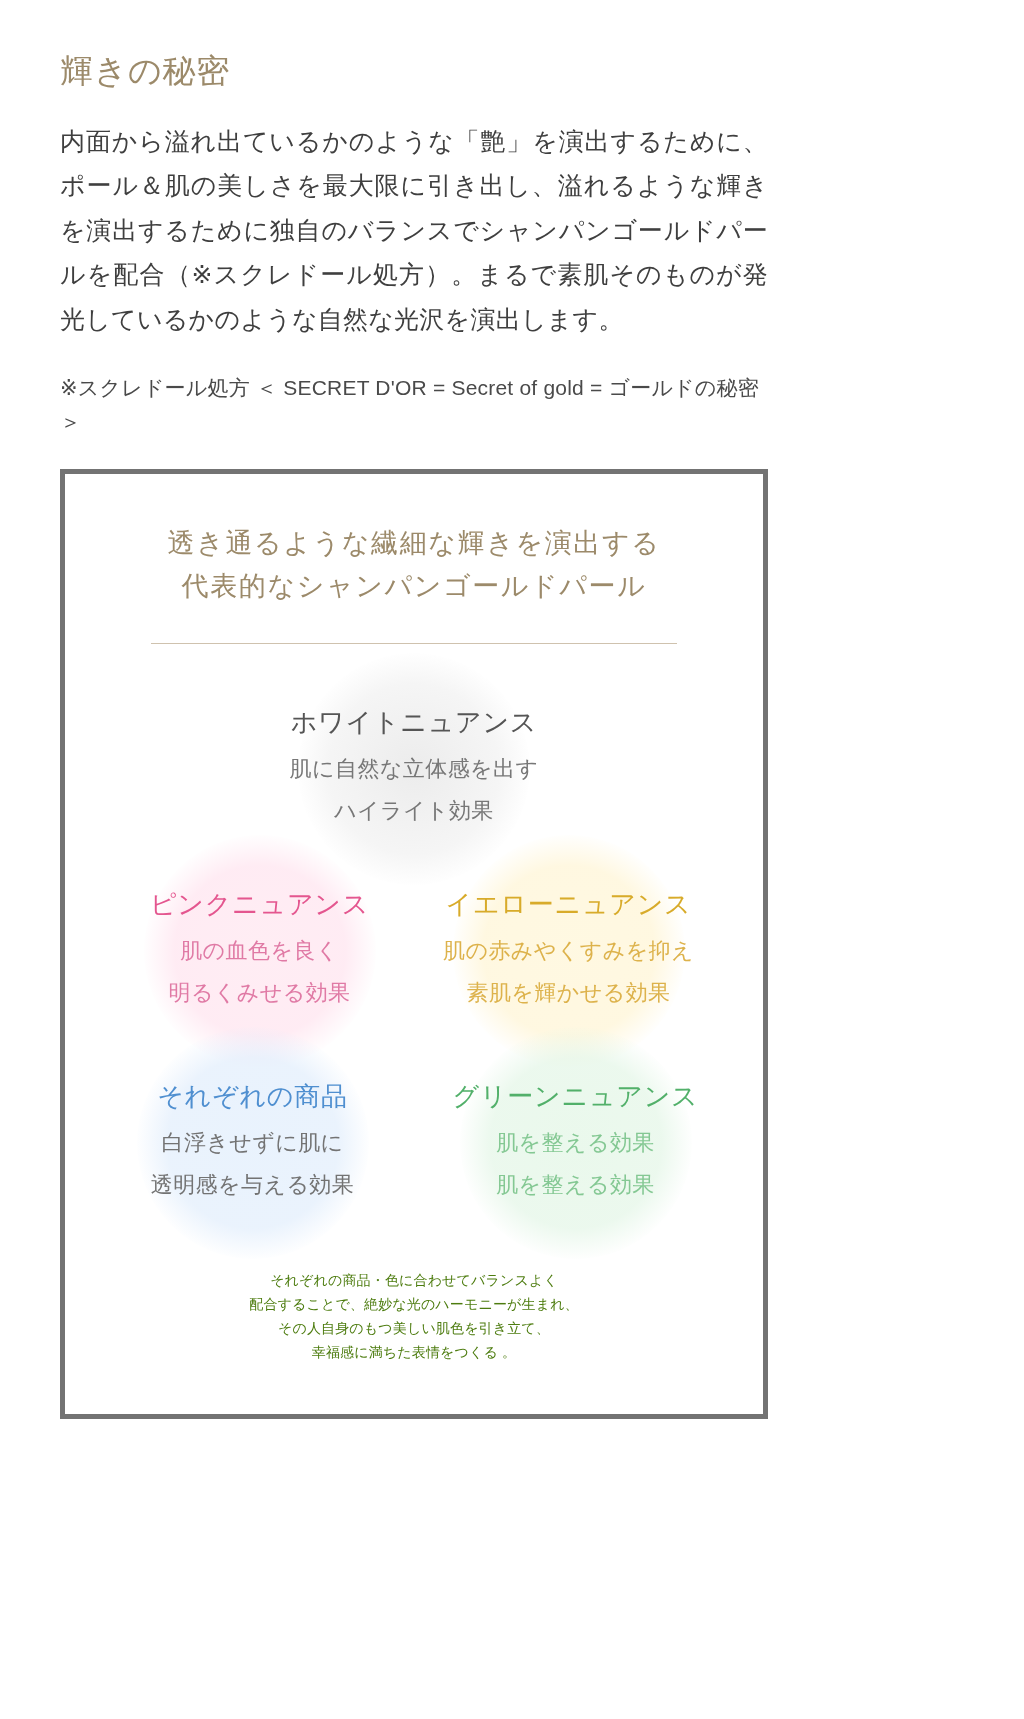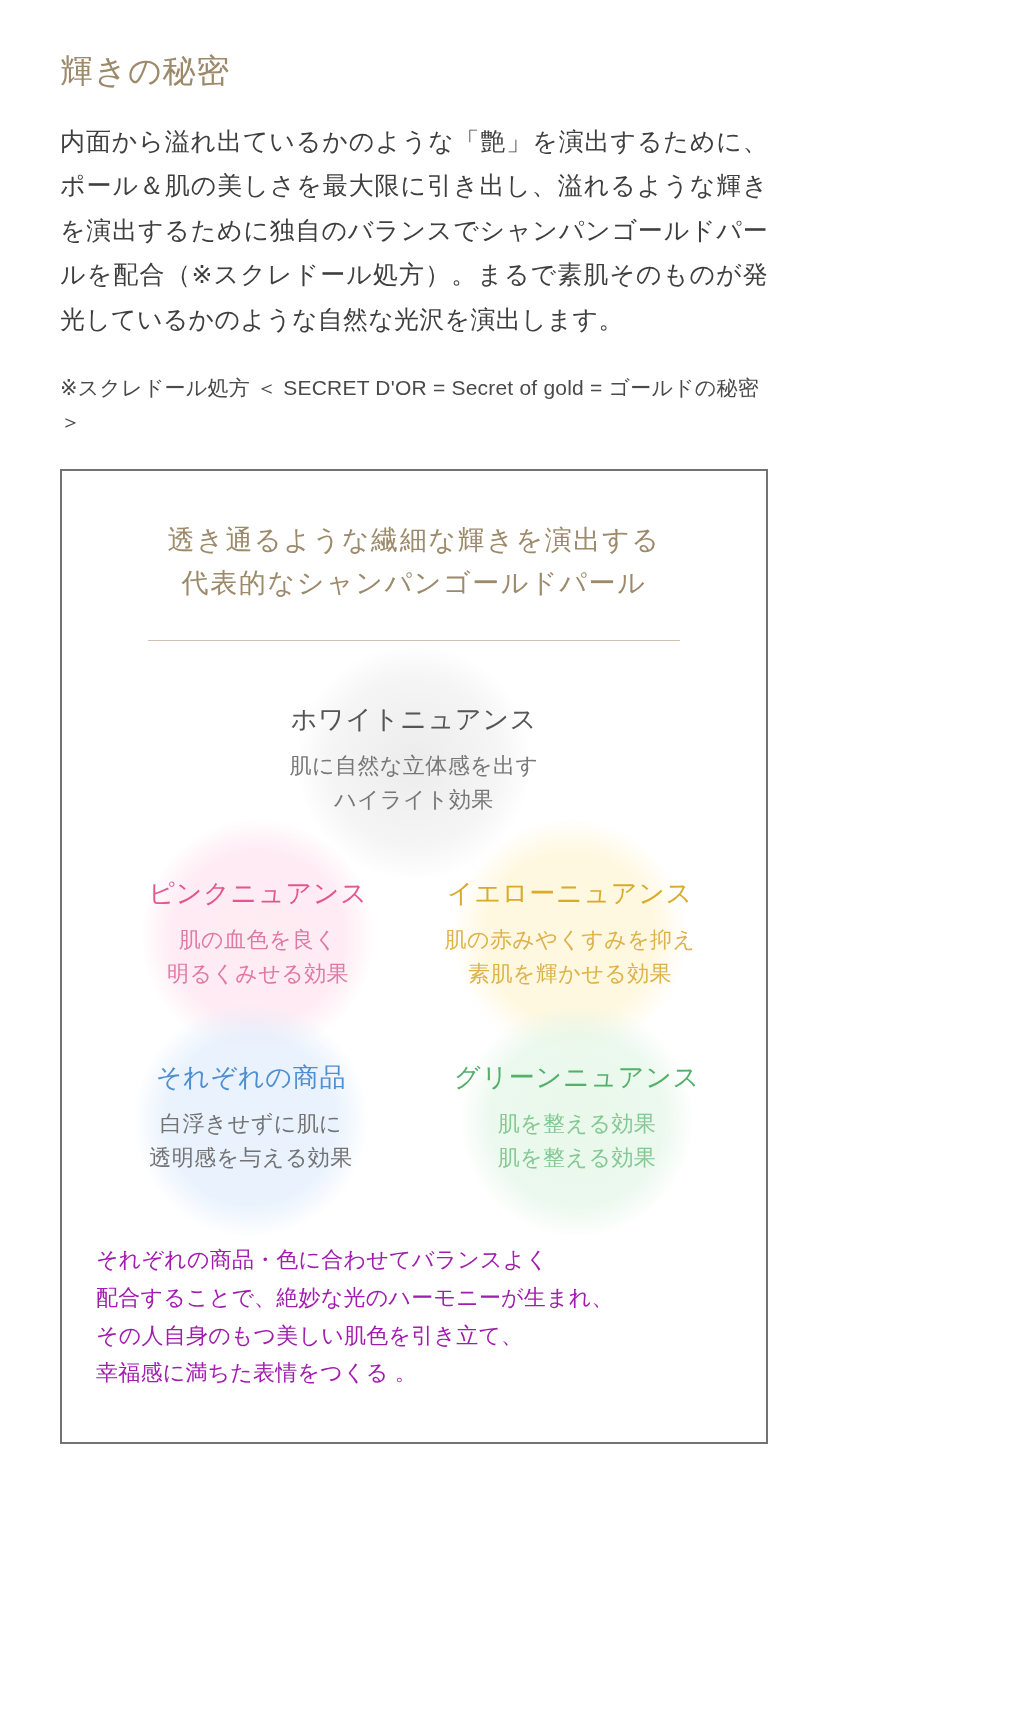--- a/index.html
+++ b/index.html
@@ -46,21 +46,21 @@
   .note-line {
     font-size: 21px;
     line-height: 1.6;
     color: #4a4a4a;
     letter-spacing: 0.01em;
     margin: 0 0 30px 0;
   }
 
   
   .panel {
-    border: 2px solid #737373;
+    border: 5px solid #737373;
     box-sizing: border-box;
     padding: 44px 34px 50px 34px;
     margin: 0 0 20px 0;
   }
 
   .panel-title {
     text-align: center;
     color: #9c8a6a;
     font-size: 27px;
     line-height: 1.62;
@@ -115,21 +115,21 @@
     line-height: 1.3;
     letter-spacing: 0.03em;
     margin-bottom: 12px;
     font-weight: 400;
   }
   .bubble-desc {
     font-size: 22px;
     line-height: 1.55;
     letter-spacing: 0.02em;
   }
-  .bubble-desc span { display: block; }
+  .bubble-desc span { display: block; margin-top: 8px; }
 
   
   .b-white .glow {
     background: radial-gradient(circle, rgba(235,235,235,0.95) 0%, rgba(242,242,242,0.75) 52%, rgba(255,255,255,0) 72%);
   }
   .b-white .bubble-name { color: #555555; }
   .b-white .bubble-desc { color: #777777; }
 
   
   .b-pink .glow {
@@ -155,24 +155,24 @@
   
   .b-green .glow {
     background: radial-gradient(circle, rgba(233,248,235,0.95) 0%, rgba(228,246,231,0.72) 52%, rgba(255,255,255,0) 72%);
   }
   .b-green .bubble-name { color: #52b06a; }
   .b-green .bubble-desc { color: #84c893; }
 
   
   .panel-footer {
     margin-top: 26px;
-    text-align: left;
-    font-size: 22px;
+    text-align: center;
+    font-size: 14px;
     line-height: 1.72;
-    color: #a21caf;
+    color: #4d7c0f;
     letter-spacing: 0.01em;
   }
   .panel-footer span { display: block; }
 </style>
 </head>
 <body>
 
 <div class="page">
 
   <h2 class="section-title">輝きの秘密</h2>

